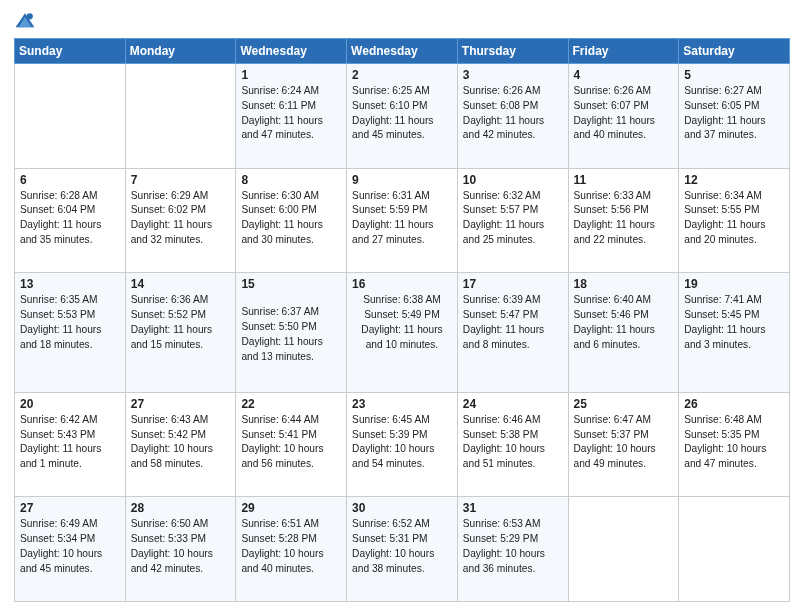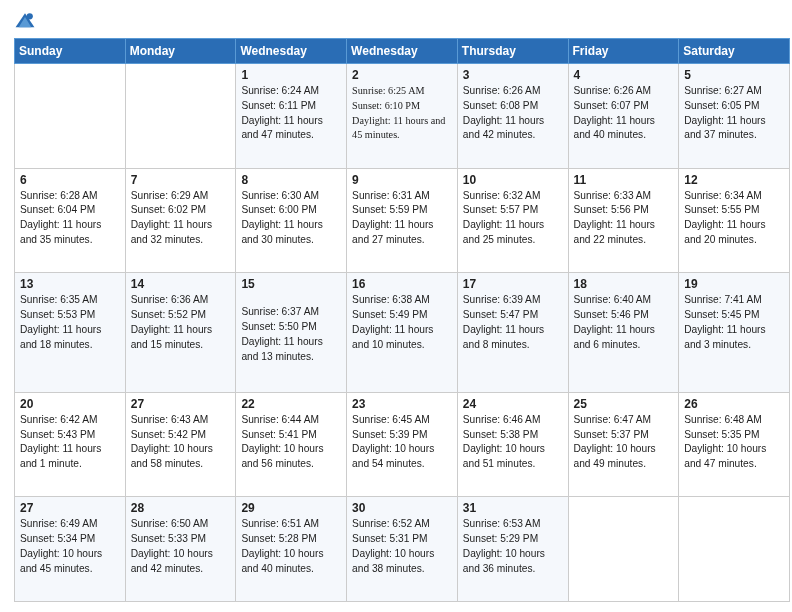--- a/index.html
+++ b/index.html
@@ -143,21 +143,21 @@
           <td class="empty-cell"></td>
           <td class="empty-cell"></td>
           <td>
             <span class="day-num">1</span>
             <div class="day-info" style="white-space: pre-line;">Sunrise: 6:24 AM
 Sunset: 6:11 PM
 Daylight: 11 hours and 47 minutes.</div>
           </td>
           <td>
             <span class="day-num">2</span>
-            <div class="day-info" style="white-space: pre-line; font-family: Liberation Serif, serif;">Sunrise: 6:25 AM
+            <div class="day-info" style="white-space: pre-line;">Sunrise: 6:25 AM
 Sunset: 6:10 PM
 Daylight: 11 hours and 45 minutes.</div>
           </td>
           <td>
             <span class="day-num">3</span>
             <div class="day-info" style="white-space: pre-line;">Sunrise: 6:26 AM
 Sunset: 6:08 PM
 Daylight: 11 hours and 42 minutes.</div>
           </td>
           <td>
@@ -231,21 +231,21 @@
 Daylight: 11 hours and 15 minutes.</div>
           </td>
           <td>
             <span class="day-num">15</span>
             <div class="day-info" style="white-space: pre-line; margin-top: 14px;">Sunrise: 6:37 AM
 Sunset: 5:50 PM
 Daylight: 11 hours and 13 minutes.</div>
           </td>
           <td>
             <span class="day-num">16</span>
-            <div class="day-info" style="white-space: pre-line;">Sunrise: 6:38 AM
+            <div class="day-info" style="white-space: pre-line; text-align: center;">Sunrise: 6:38 AM
 Sunset: 5:49 PM
 Daylight: 11 hours and 10 minutes.</div>
           </td>
           <td>
             <span class="day-num">17</span>
             <div class="day-info" style="white-space: pre-line;">Sunrise: 6:39 AM
 Sunset: 5:47 PM
 Daylight: 11 hours and 8 minutes.</div>
           </td>
           <td>

